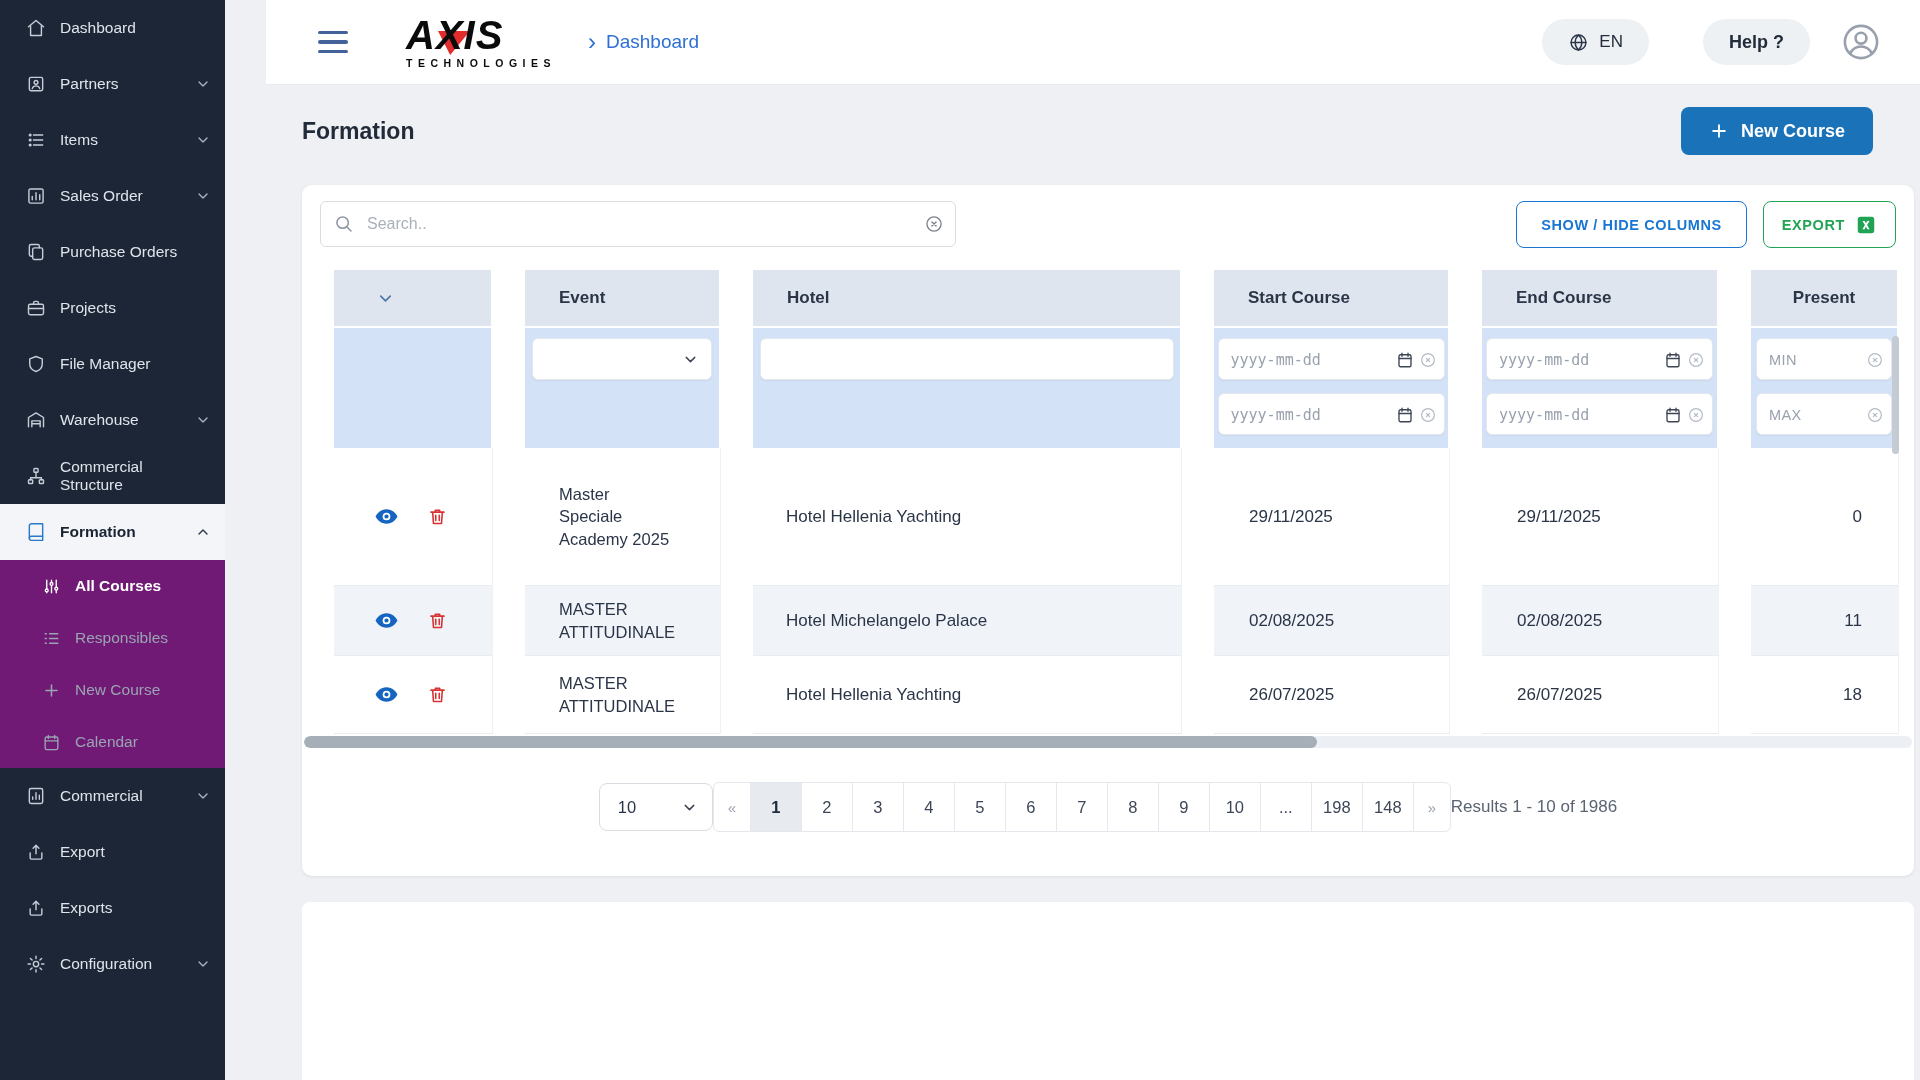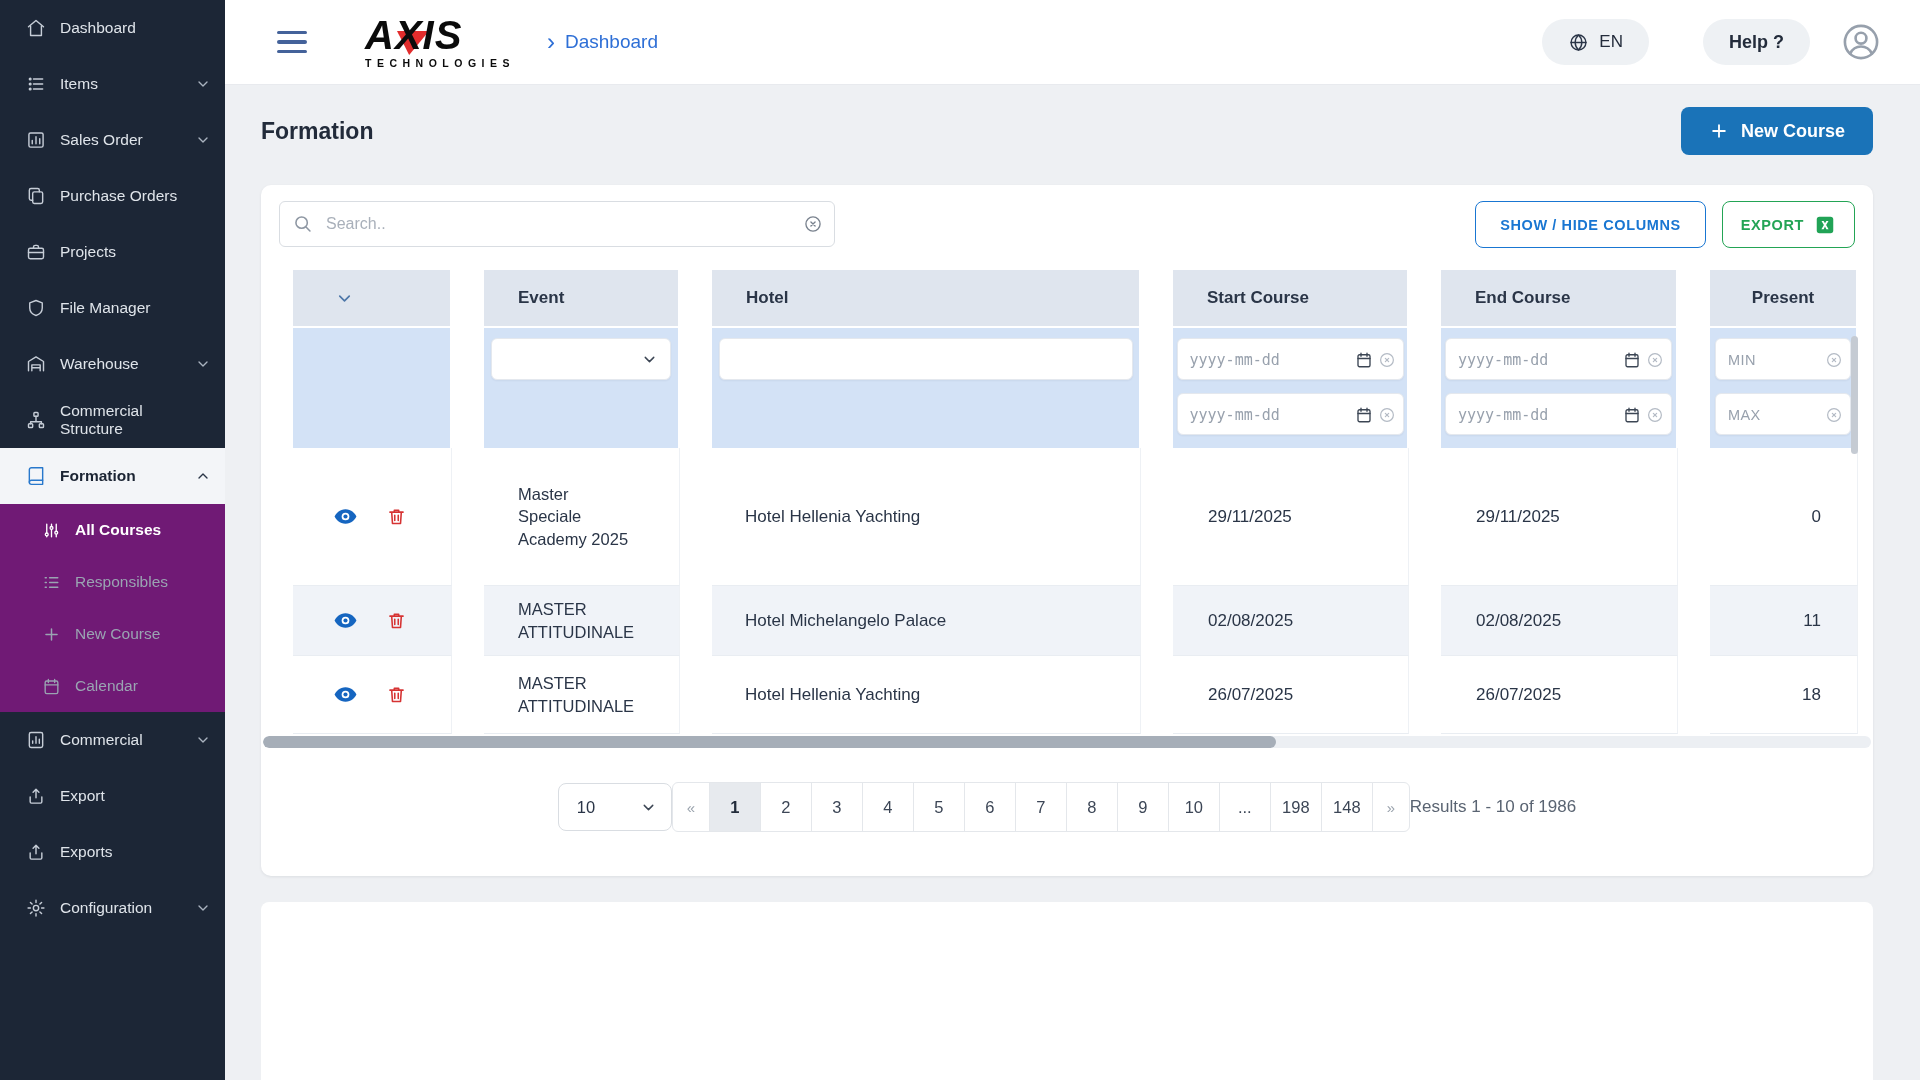--- a/index.html
+++ b/index.html
@@ -18,21 +18,21 @@
   .side-item.active .sicon { color:#2878cc; }
   .side-item.active .chev { color:#2a3547; }
   .submenu { background:#701a75; }
   .sub-item { height:52px; display:flex; align-items:center; padding:0 14px 0 42px; gap:14px; cursor:pointer; font-size:15.5px; color:#9aa4b2; }
   .sub-item .sicon { width:19px; height:19px; flex:none; display:flex; align-items:center; color:#9aa4b2; }
   .sub-item.current { color:#ffffff; font-weight:700; }
   .sub-item.current .sicon { color:#ffffff; }
   svg.ic { width:100%; height:100%; }
 
   
-  .main { flex:1; display:flex; flex-direction:column; height:1080px; overflow:hidden; }
+  .main { flex:1; display:flex; flex-direction:column; height:1080px; overflow:hidden;padding-left:41px; }
 
   
   .topbar { height:86px; background:#ffffff; border-bottom:1px solid #e8eaee; display:flex; align-items:center; padding:0 38px 0 52px; }
   .hamburger { width:30px; display:flex; flex-direction:column; gap:6px; cursor:pointer; }
   .hamburger span { height:3.2px; border-radius:2px; background:#44629a; }
   .logo { margin-left:58px; position:relative; cursor:pointer; }
   .logo .l1 { font-size:40px; font-weight:900; font-style:italic; letter-spacing:1px; color:#0b0b0b; line-height:1; position:relative; z-index:1; }
   .logo .tri { position:absolute; left:32px; top:16px; width:32px; height:24px; background:#e22d2d; clip-path:polygon(0 0, 100% 0, 38% 100%); z-index:0; }
   .logo .l2 { font-size:10.5px; font-weight:700; letter-spacing:5.5px; color:#0b0b0b; margin-top:2px; }
   .crumb { margin-left:32px; display:flex; align-items:center; gap:10px; color:#2e6fd6; font-size:19px; cursor:pointer; }
@@ -46,21 +46,21 @@
 
   
   .title-row { display:flex; align-items:center; justify-content:space-between; padding:22px 47px 0 36px; }
   .page-title { font-size:23px; font-weight:700; color:#222b3a; }
   .btn-primary { background:#1a73b8; color:#fff; border:none; height:48px; padding:0 28px; border-radius:8px; font-size:18px; font-weight:600; display:flex; align-items:center; gap:12px; cursor:pointer; font-family:inherit; }
   .btn-primary .plus { width:20px; height:20px; }
 
   
   .card { margin:30px 47px 0 36px; background:#fff; border-radius:10px; box-shadow:0 1px 3px rgba(16,24,40,.08); width:1612px; }
   .card-toolbar { display:flex; align-items:flex-start; justify-content:space-between; padding:16px 18px 22px; }
-  .searchbox { position:relative; width:556px; }
+  .searchbox { position:relative; width:636px; }
   .searchbox input { width:100%; height:46px; border:1px solid #d9dde2; border-radius:6px; padding:0 44px 0 46px; font-size:16px; color:#3b4554; outline:none; font-family:inherit; background:#fff; }
   .searchbox input::placeholder { color:#a9b0ba; }
   .searchbox .mag { position:absolute; left:13px; top:12px; width:21px; height:21px; color:#8e97a3; }
   .searchbox .clr { position:absolute; right:12px; top:13px; width:20px; height:20px; color:#79828e; cursor:pointer; }
   .toolbar-btns { display:flex; gap:16px; }
   .btn-outline-blue { height:47px; padding:0 24px; border:1px solid #1976d2; color:#1976d2; background:#fff; border-radius:8px; font-size:14.5px; font-weight:700; letter-spacing:.6px; cursor:pointer; font-family:inherit; }
   .btn-outline-green { height:47px; padding:0 18px; border:1px solid #23a455; color:#23a455; background:#fff; border-radius:8px; font-size:14.5px; font-weight:700; letter-spacing:.6px; cursor:pointer; display:flex; align-items:center; gap:10px; font-family:inherit; }
   .btn-outline-green .xl { width:22px; height:22px; }
 
   
@@ -139,20 +139,33 @@
     <div class="side-item">
       <span class="sicon">
           <svg class="ic" viewBox="0 0 24 24" fill="none" stroke="currentColor" stroke-width="1.7" stroke-linecap="round" stroke-linejoin="round">
             <path d="M3 10.5 12 3l9 7.5"></path>
             <path d="M5.5 9.5V21h13V9.5"></path>
           </svg>
         </span>
       <span class="slabel">Dashboard</span>
     </div>
 
+    <div class="side-item">
+      <span class="sicon">
+          <svg class="ic" viewBox="0 0 24 24" fill="none" stroke="currentColor" stroke-width="1.7" stroke-linecap="round" stroke-linejoin="round">
+            <rect x="4" y="4" width="16" height="16" rx="2"></rect>
+            <circle cx="12" cy="10" r="2.3"></circle>
+            <path d="M7.5 17.5c.7-2.2 2.4-3.3 4.5-3.3s3.8 1.1 4.5 3.3"></path>
+          </svg>
+        </span>
+      <span class="slabel">Partners</span>
+      <span class="chev"><svg class="ic" viewBox="0 0 24 24" fill="none" stroke="currentColor" stroke-width="2" stroke-linecap="round" stroke-linejoin="round">
+            <path d="m6 9 6 6 6-6"></path>
+          </svg></span>
+    </div>
 
     <div class="side-item">
       <span class="sicon">
           <svg class="ic" viewBox="0 0 24 24" fill="none" stroke="currentColor" stroke-width="1.7" stroke-linecap="round" stroke-linejoin="round">
             <path d="M9 6h11M9 12h11M9 18h11"></path>
             <circle cx="5" cy="6" r="1"></circle>
             <circle cx="5" cy="12" r="1"></circle>
             <circle cx="5" cy="18" r="1"></circle>
           </svg>
         </span>

